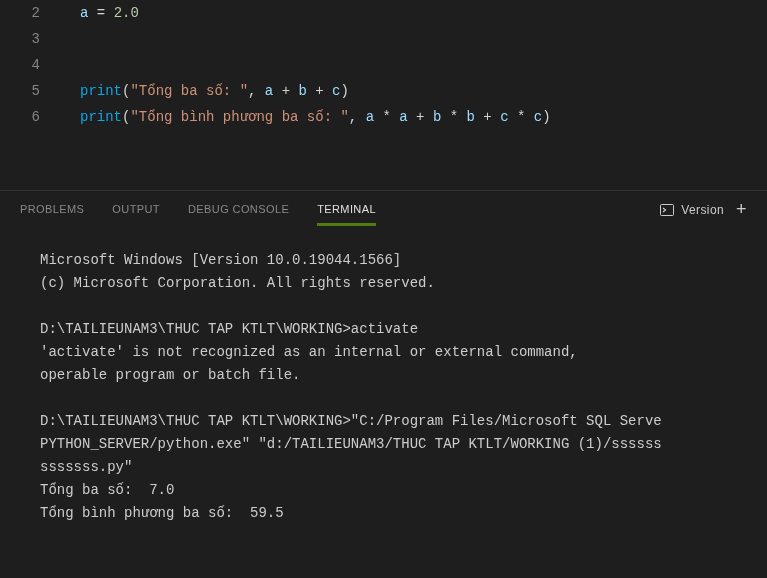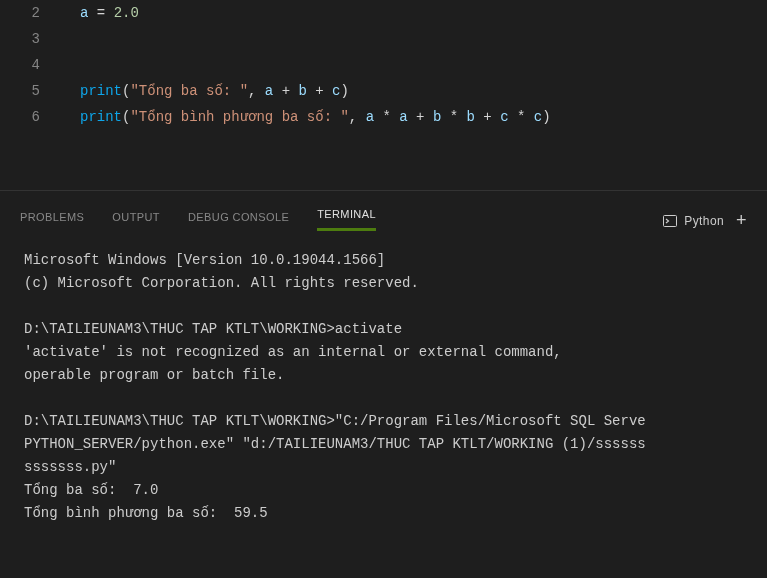--- a/index.html
+++ b/index.html
@@ -45,21 +45,21 @@
 }
 .panel-wrap {
   border-top: 1px solid #333;
   flex: 1;
   display: flex;
   flex-direction: column;
   background: #1e1e1e;
 }
 .panel-tabs {
   display: flex;
-  align-items: flex-end;
+  align-items: flex-start;
   padding: 8px 20px 0 20px;
   gap: 28px;
   font-family: 'Segoe UI', Arial, sans-serif;
   font-size: 11px;
   letter-spacing: 0.4px;
   height: 40px;
 }
 .panel-tab {
   color: #888;
   cursor: pointer;
@@ -85,21 +85,21 @@
 }
 .run-icon {
   width: 16px;
   height: 16px;
 }
 .plus {
   font-size: 18px;
   font-weight: 300;
 }
 .terminal {
-  padding: 18px 24px;
+  padding: 18px 40px;
   font-family: Consolas, 'Courier New', monospace;
   font-size: 14px;
   line-height: 23px;
   color: #cccccc;
   white-space: pre-wrap;
   overflow: hidden;
 }
 </style>
 </head>
 <body>
@@ -131,21 +131,21 @@
     <div class="panel-tab">PROBLEMS</div>
     <div class="panel-tab">OUTPUT</div>
     <div class="panel-tab">DEBUG CONSOLE</div>
     <div class="panel-tab active">TERMINAL</div>
     <div class="panel-right">
       <div class="interp">
         <svg class="run-icon" viewBox="0 0 16 16" fill="none" stroke="#ccc" stroke-width="1">
           <rect x="1.5" y="2.5" width="13" height="11" rx="1"></rect>
           <path d="M4 6 L6.5 8 L4 10" stroke-width="1.2"></path>
         </svg>
-        <span>Python</span>
+        <span>Version</span>
       </div>
       <span class="plus">+</span>
     </div>
   </div>
   <div class="terminal">Microsoft Windows [Version 10.0.19044.1566]
 (c) Microsoft Corporation. All rights reserved.
 
 D:\TAILIEUNAM3\THUC TAP KTLT\WORKING&gt;activate
 'activate' is not recognized as an internal or external command,
 operable program or batch file.

